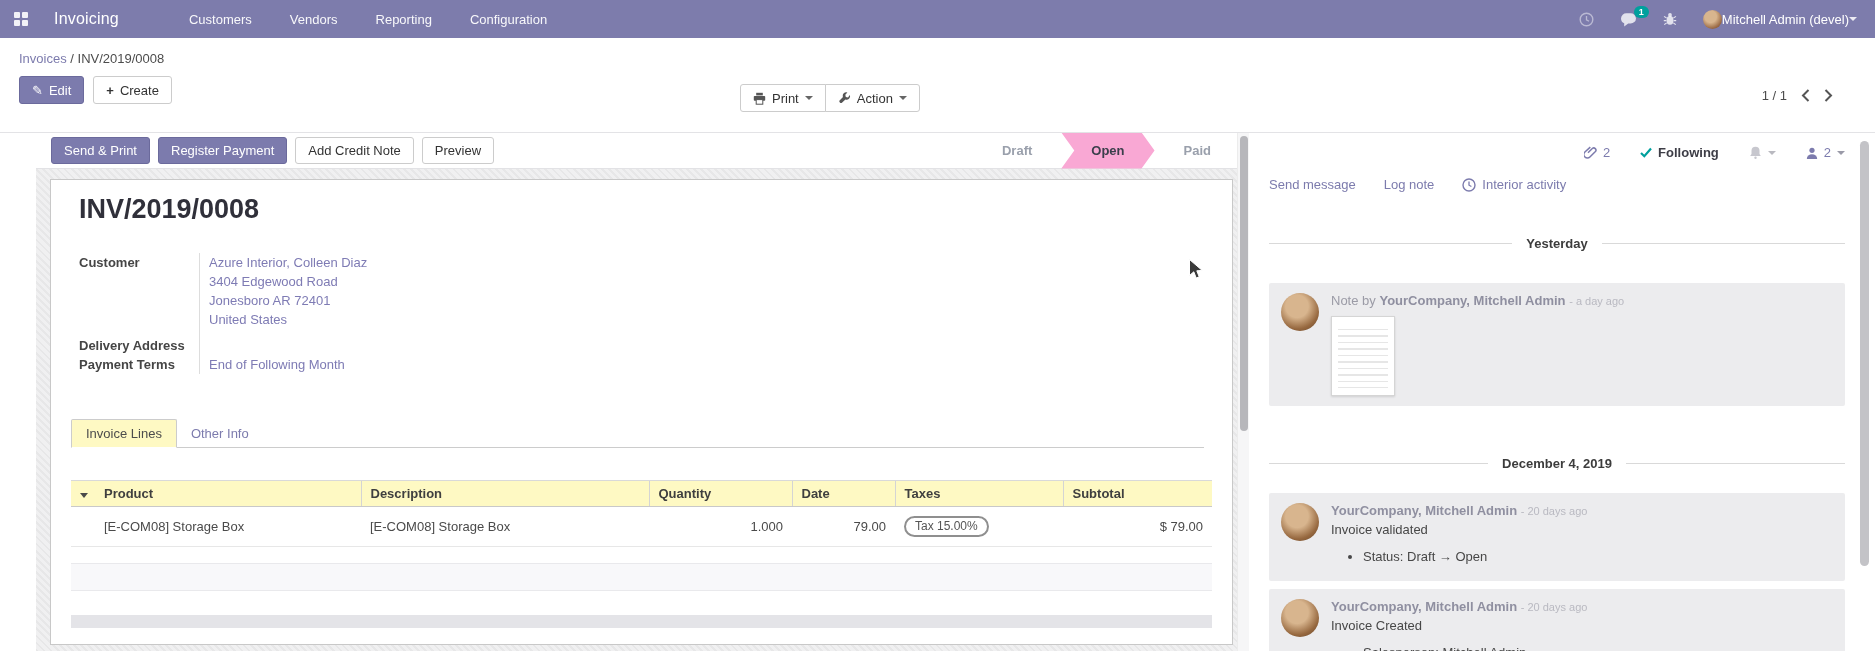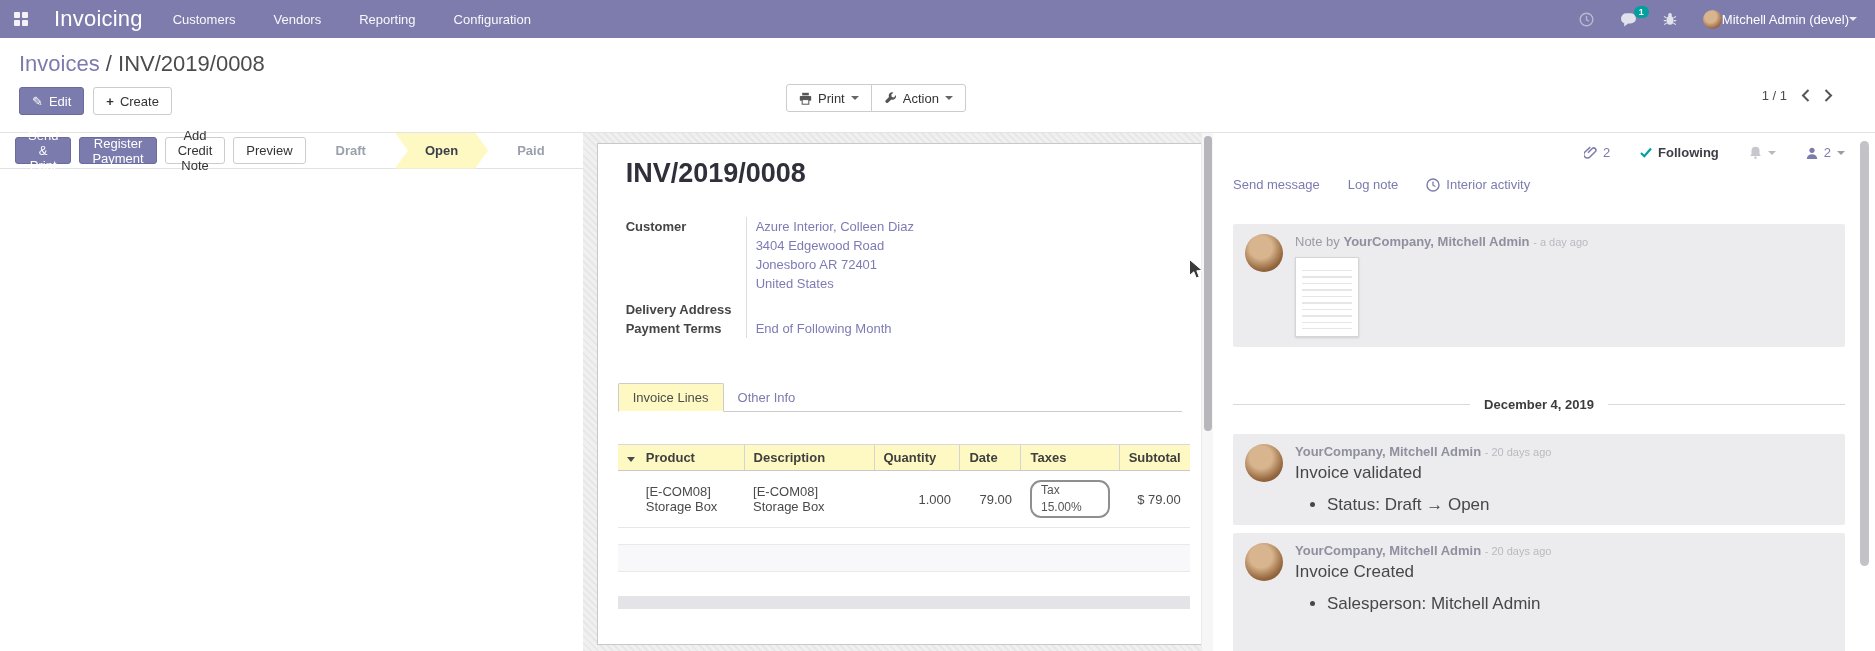--- a/index.html
+++ b/index.html
@@ -6,62 +6,62 @@
   html,body { width:1875px; height:651px; overflow:hidden; background:#fff;
               font-family:"Liberation Sans", sans-serif; }
   .page { position:relative; width:1875px; height:651px; }
 
   
   .navbar { height:38px; background:#7d7cac; display:flex; align-items:center;
             color:#fff; padding:0 18px 0 14px; }
   .apps-icon { width:14px; height:14px; display:grid; grid-template-columns:6px 6px;
                grid-template-rows:6px 6px; gap:2px; margin-right:26px; cursor:pointer; }
   .apps-icon span { background:rgba(255,255,255,.9); border-radius:1px; }
-  .brand { font-size:22px; font-weight:500; margin-right:30px; letter-spacing:.2px; }
+  .brand { font-size:16px; font-weight:500; margin-right:70px; letter-spacing:.2px; }
   .nav-menu { display:flex; gap:38px; font-size:13px; }
   .nav-menu .item { color:rgba(255,255,255,.95); cursor:pointer; }
   .nav-right { margin-left:auto; display:flex; align-items:center; gap:26px; }
   .nav-ic { color:rgba(255,255,255,.78); position:relative; display:flex; align-items:center; }
   .badge { position:absolute; top:-6px; right:-12px; background:#00a09d; color:#fff;
            font-size:9px; border-radius:8px; padding:1px 5px; font-weight:bold; }
   .user { display:flex; align-items:center; font-size:13px; cursor:pointer; }
   .avatar-sm { width:19px; height:19px; border-radius:50%;
                background:radial-gradient(circle at 40% 35%, #d8b58e 0 35%, #9a6a45 70%, #6e4a30); }
   .caret { display:inline-block; width:0; height:0; border-left:4px solid transparent;
            border-right:4px solid transparent; border-top:4px solid currentColor; }
 
   
   .control { height:95px; background:#fff; border-bottom:1px solid #e3e3e6;
              padding:13px 0 0 19px; position:relative; }
-  .breadcrumb { font-size:22px; margin-bottom:10px; color:#4c4c4c; }
+  .breadcrumb { font-size:13px; margin-bottom:10px; color:#4c4c4c; }
   .breadcrumb .parent { color:#7c7bad; cursor:pointer; }
   .btn { display:inline-flex; align-items:center; gap:6px; font-size:13px; height:28px;
          padding:0 12px; border:1px solid #ccc; border-radius:3px; background:#fff;
          color:#333; cursor:pointer; }
   .btn-primary { background:#7c7bad; border-color:#6b6a9c; color:#fff; }
   .btnrow { display:flex; gap:9px; align-items:center; }
-  .center-actions { position:absolute; left:786px; top:46px; display:flex; }
+  .center-actions { position:absolute; left:740px; top:46px; display:flex; }
   .center-actions .btn { border-radius:0; }
   .center-actions .btn:first-child { border-radius:3px 0 0 3px; }
   .center-actions .btn:last-child { border-radius:0 3px 3px 0; margin-left:-1px; }
   .pager { position:absolute; right:42px; top:50px; display:flex; align-items:center;
            gap:14px; font-size:13px; color:#4c4c4c; }
   .pager .chev { color:#555; cursor:pointer; display:flex; }
 
   
   .main { display:flex; height:518px; }
-  .form-panel { width:1213px; display:flex; flex-direction:row; position:relative; }
+  .form-panel { width:1213px; display:flex; flex-direction:column; position:relative;margin-left:36px; }
 
   .statusbar { height:36px; background:#fff; border-bottom:1px solid #e2e2e5;
                display:flex; align-items:center; padding-left:15px; }
   .statusbar .btn { height:27px; margin-right:8px; }
   .states { margin-left:auto; display:flex; align-items:stretch; height:36px; margin-right:16px;gap:7px; }
   .state { display:flex; align-items:center; padding:0 22px; font-size:13px;
            font-weight:bold; color:#9aa0ac; cursor:default; }
-  .state.active { background:#fef9c3; color:#3a3f4b;
+  .state.active { background:#f9a8d4; color:#3a3f4b;
     clip-path:polygon(0 0, calc(100% - 13px) 0, 100% 50%, calc(100% - 13px) 100%, 0 100%, 13px 50%);
     padding:0 30px; }
 
   .sheet-wrap { flex:1; padding:10px 16px 6px 14px;
     background:repeating-linear-gradient(45deg,#e7e7e8 0 2px,#f0f0f1 2px 5px); }
   .sheet { background:#fff; border:1px solid #c8c8c8; height:100%;
            padding:14px 28px; position:relative; overflow:hidden; }
   .inv-title { font-size:27px; font-weight:bold; color:#30303a; margin-bottom:28px; }
 
   .fields { display:flex; font-size:13px; }
@@ -122,21 +122,21 @@
   .msg { background:#ececee; border-radius:2px; padding:10px 12px; display:flex; gap:12px; }
   .msg + .msg { margin-top:8px; }
   .m-note { margin-top:32px; min-height:110px; }
   .m1 { margin-top:22px; min-height:88px; }
   .m2 { min-height:120px; }
   .avatar { width:38px; height:38px; border-radius:50%; flex:0 0 38px;
             background:radial-gradient(circle at 42% 35%, #d8b58e 0 34%, #96683f 68%, #5f4029); }
   .m-head { font-size:13px; color:#9b9ba6; }
   .m-author { font-weight:bold; color:#8f8fa0; }
   .m-time { font-size:11px; color:#b9b9c1; }
-  .m-body { font-size:17px; color:#474747; margin-top:4px; }
+  .m-body { font-size:13px; color:#474747; margin-top:4px; }
   .m-body ul { margin:12px 0 0 32px; }
   .m-body li { margin-top:2px; }
   .doc-thumb { width:64px; height:80px; margin-top:8px; background:#fff;
     border:1px solid #d5d5d5; box-shadow:0 1px 2px rgba(0,0,0,.12); padding:7px 6px;
     cursor:pointer; }
   .doc-thumb .lines { width:100%; height:100%;
     background:repeating-linear-gradient(#fff 0 5px, #e6e6e6 5px 6.5px); }
 
   .ch-scrollbar { position:absolute; right:6px; top:8px; width:9px; height:425px;
                   background:#c3c3c7; border-radius:5px; }
@@ -371,20 +371,25 @@
           <span style="display:flex">
             <svg width="14" height="14">
                 <circle cx="7" cy="7" r="6" fill="none" stroke="currentColor" stroke-width="1.4"></circle>
                 <path d="M7 3.6 v3.6 l2.4 1.3" stroke="currentColor" stroke-width="1.3" fill="none"></path>
               </svg>
           </span>
           <span>Interior activity</span>
         </span>
       </div>
 
+      <div class="divider dv1">
+        <span class="line"></span>
+          <span>Yesterday</span>
+          <span class="line"></span>
+      </div>
 
       <div class="msg m-note">
         <div class="avatar"></div>
         <div>
           <div class="m-head">
             <span>Note by</span>
             <span class="m-author">YourCompany, Mitchell Admin</span>
             <span class="m-time">- a day ago</span>
           </div>
           <div class="doc-thumb">

